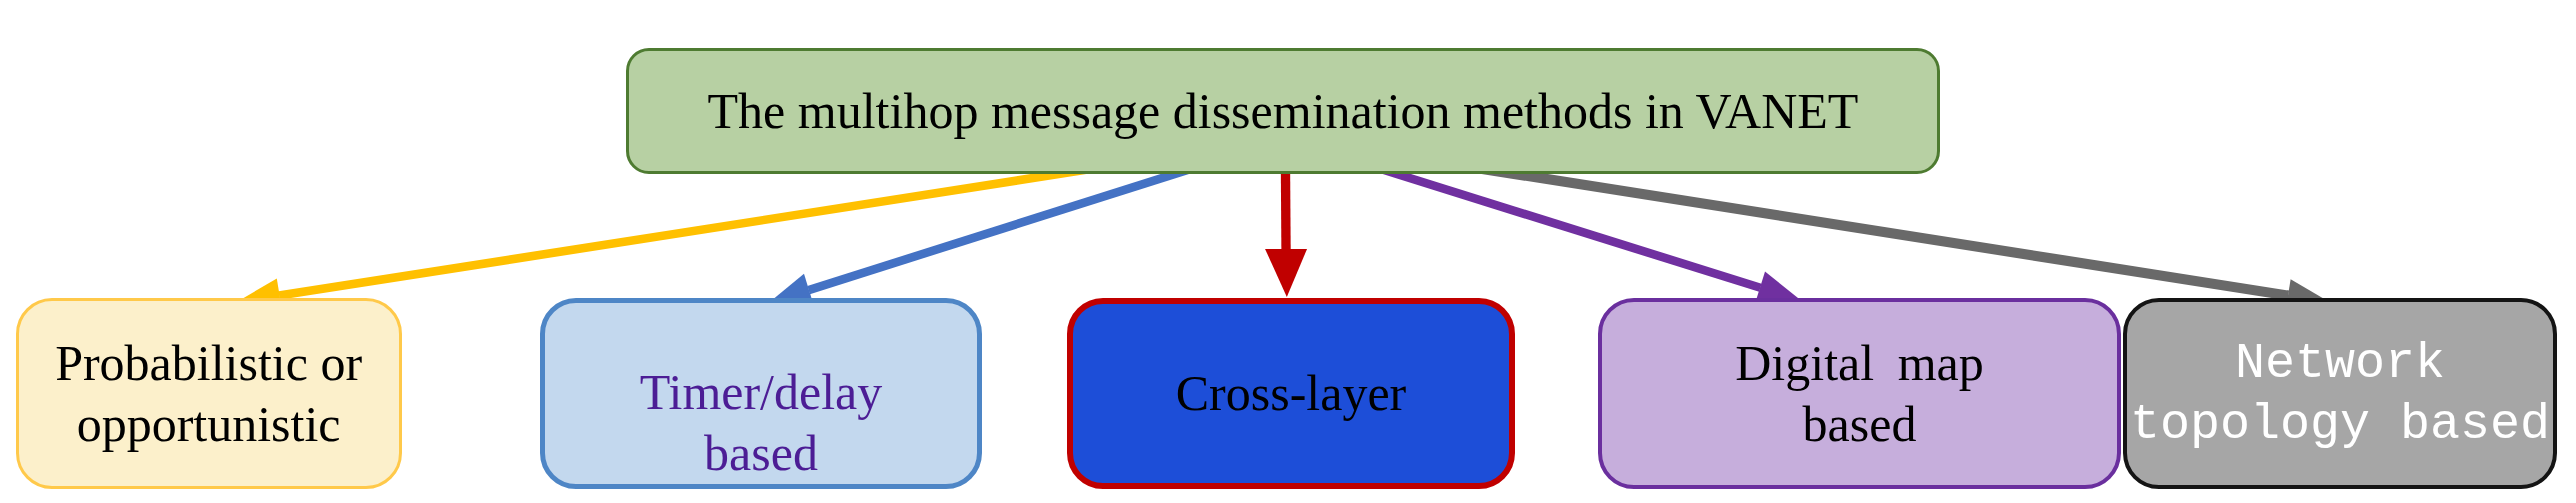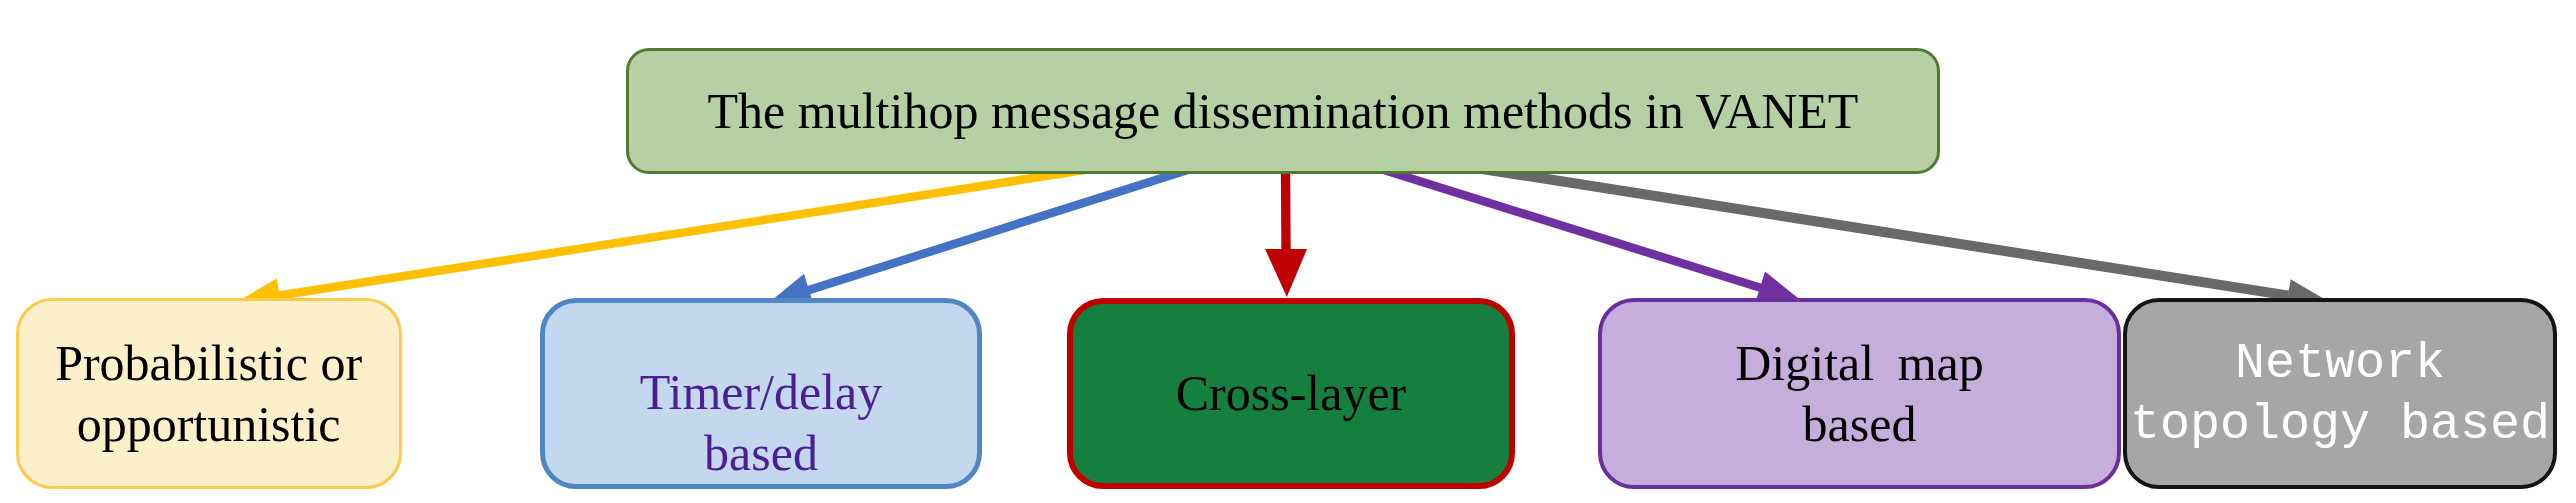--- a/index.html
+++ b/index.html
@@ -91,21 +91,21 @@
   <div class="child-box child-0" style="background: rgb(252, 240, 203); border-color: rgb(255, 201, 74); color: rgb(0, 0, 0);">
     <span class="box-line">Probabilistic or</span>
     <span class="box-line">opportunistic</span>
   </div>
 
   <div class="child-box child-1" style="background: rgb(195, 216, 238); border-color: rgb(78, 134, 198); color: #4c1d95; justify-content: flex-end;">
     <span class="box-line">Timer/delay</span>
     <span class="box-line">based</span>
   </div>
 
-  <div class="child-box child-2" style="background: #15803d; border-color: rgb(192, 0, 0); color: rgb(0, 0, 0);">
+  <div class="child-box child-2" style="background: #1d4ed8; border-color: rgb(192, 0, 0); color: rgb(0, 0, 0);">
     <span class="box-line">Cross-layer</span>
   </div>
 
   <div class="child-box child-3" style="background: rgb(198, 174, 220); border-color: rgb(106, 47, 158); color: rgb(0, 0, 0);">
     <span class="box-line">Digital map</span>
     <span class="box-line">based</span>
   </div>
 
   <div class="child-box child-4" style="background: rgb(166, 166, 166); border-color: rgb(20, 20, 20); color: rgb(255, 255, 255); font-family: Liberation Mono, monospace;">
     <span class="box-line">Network</span>

